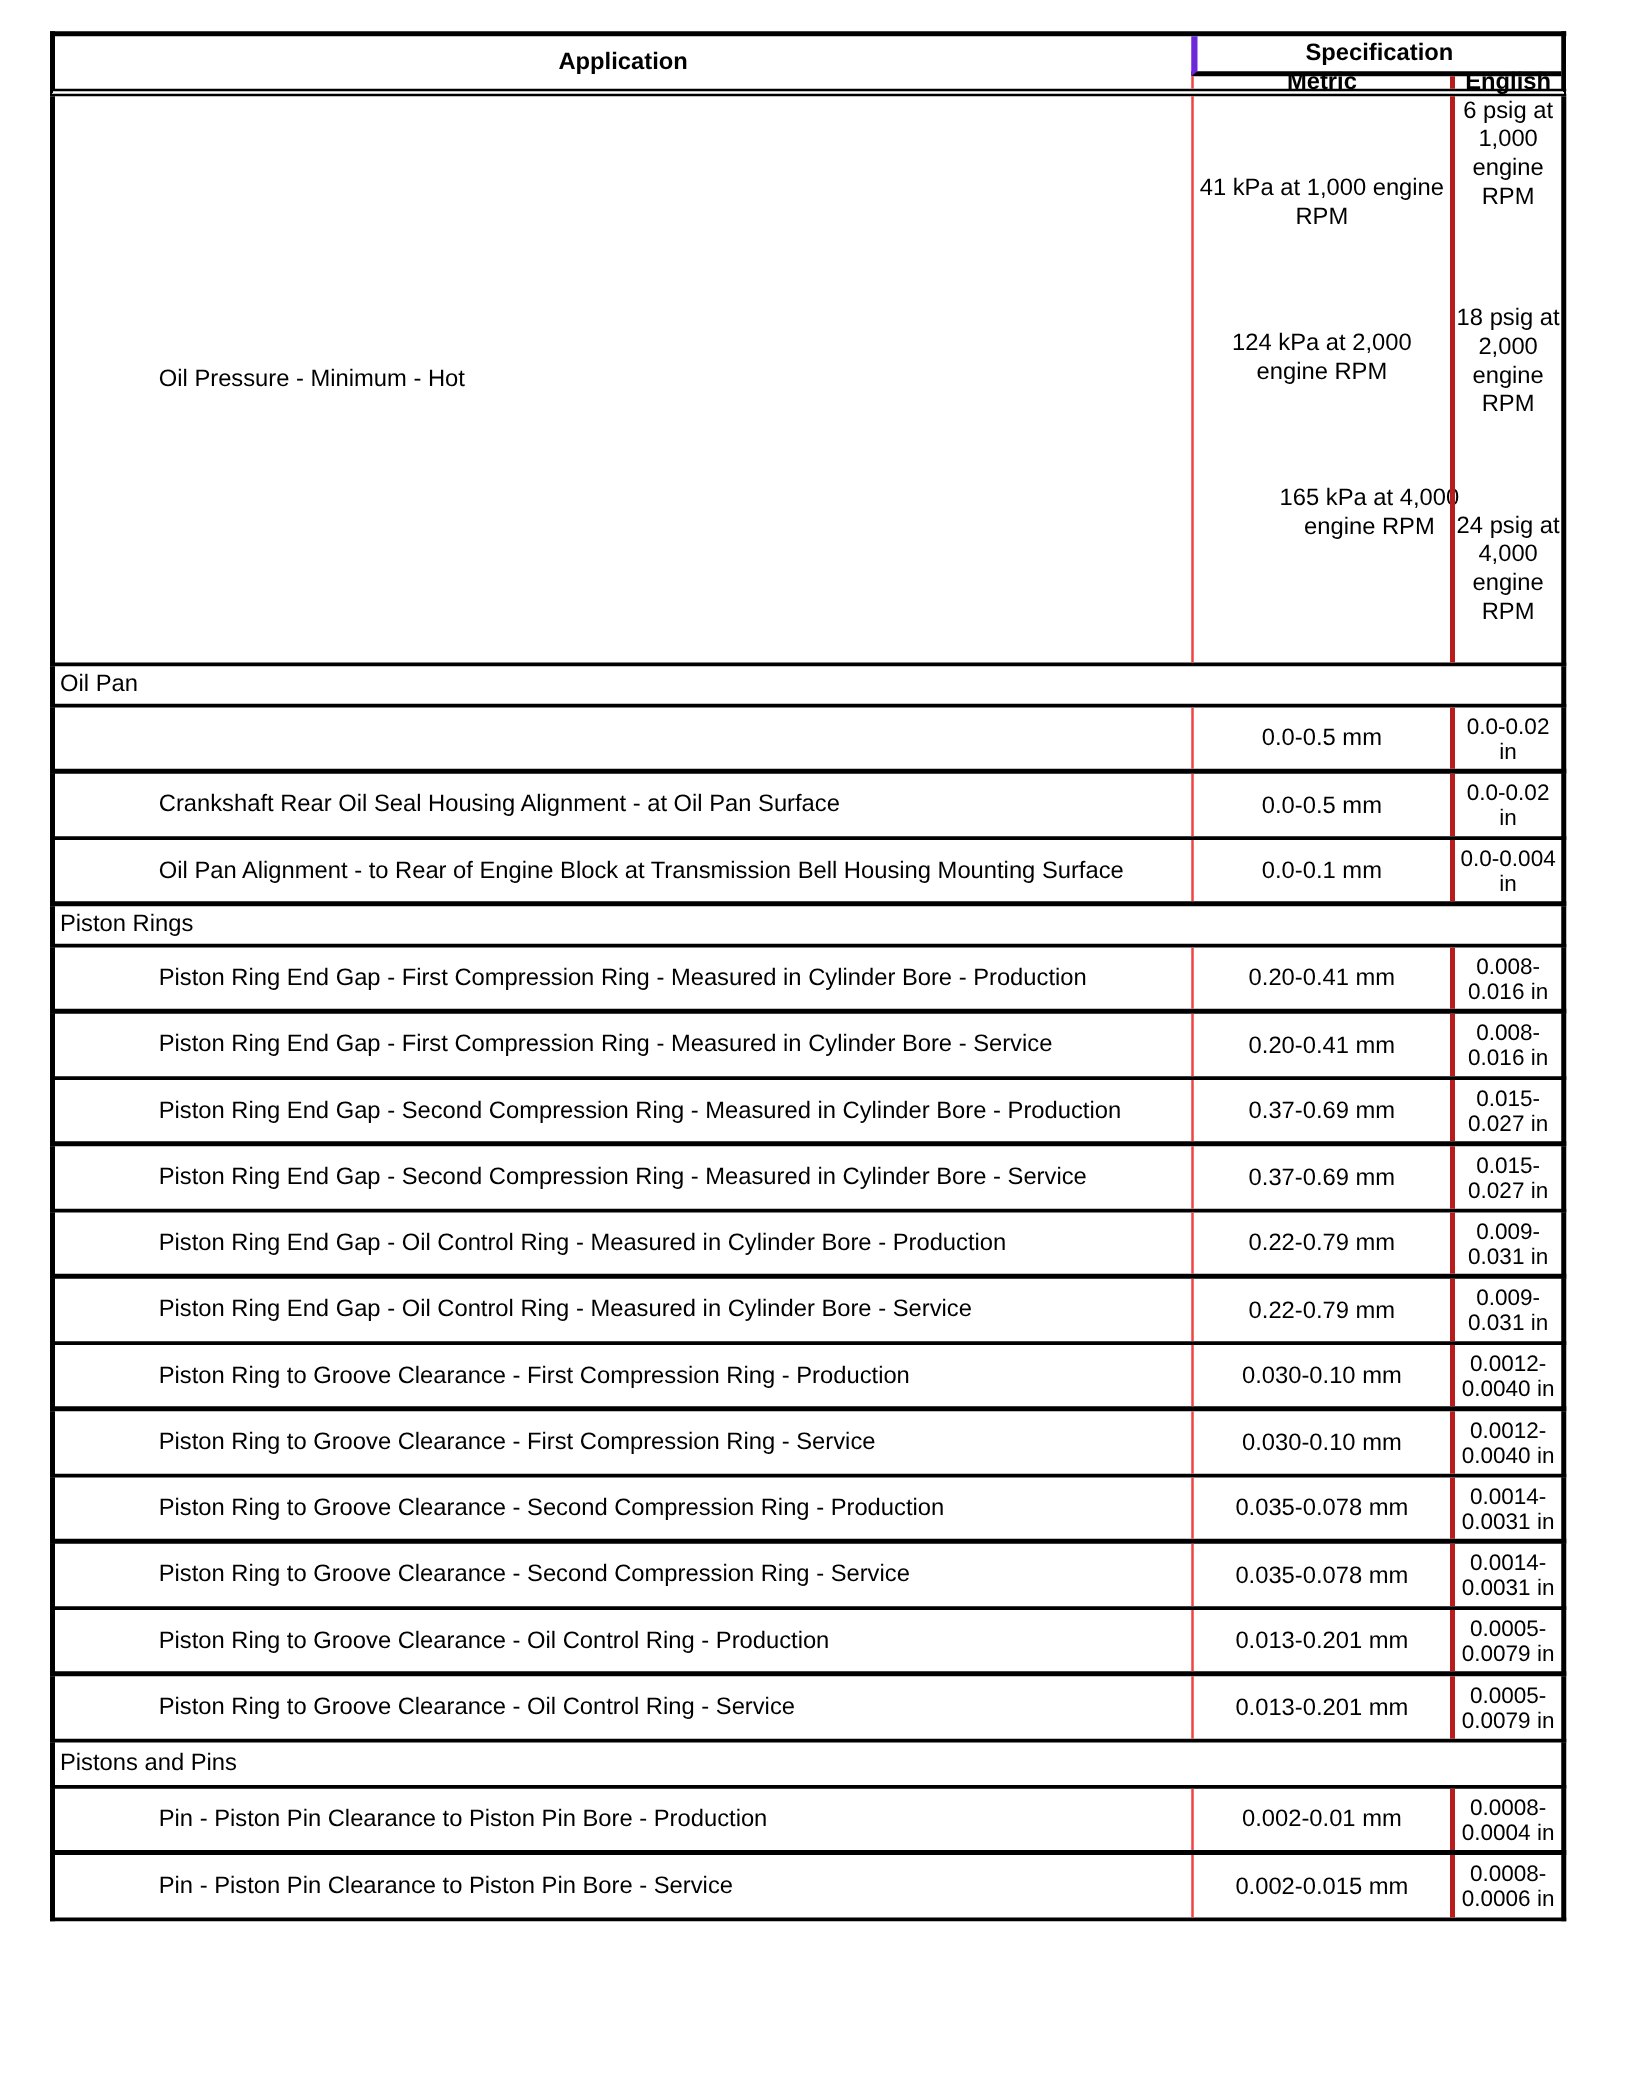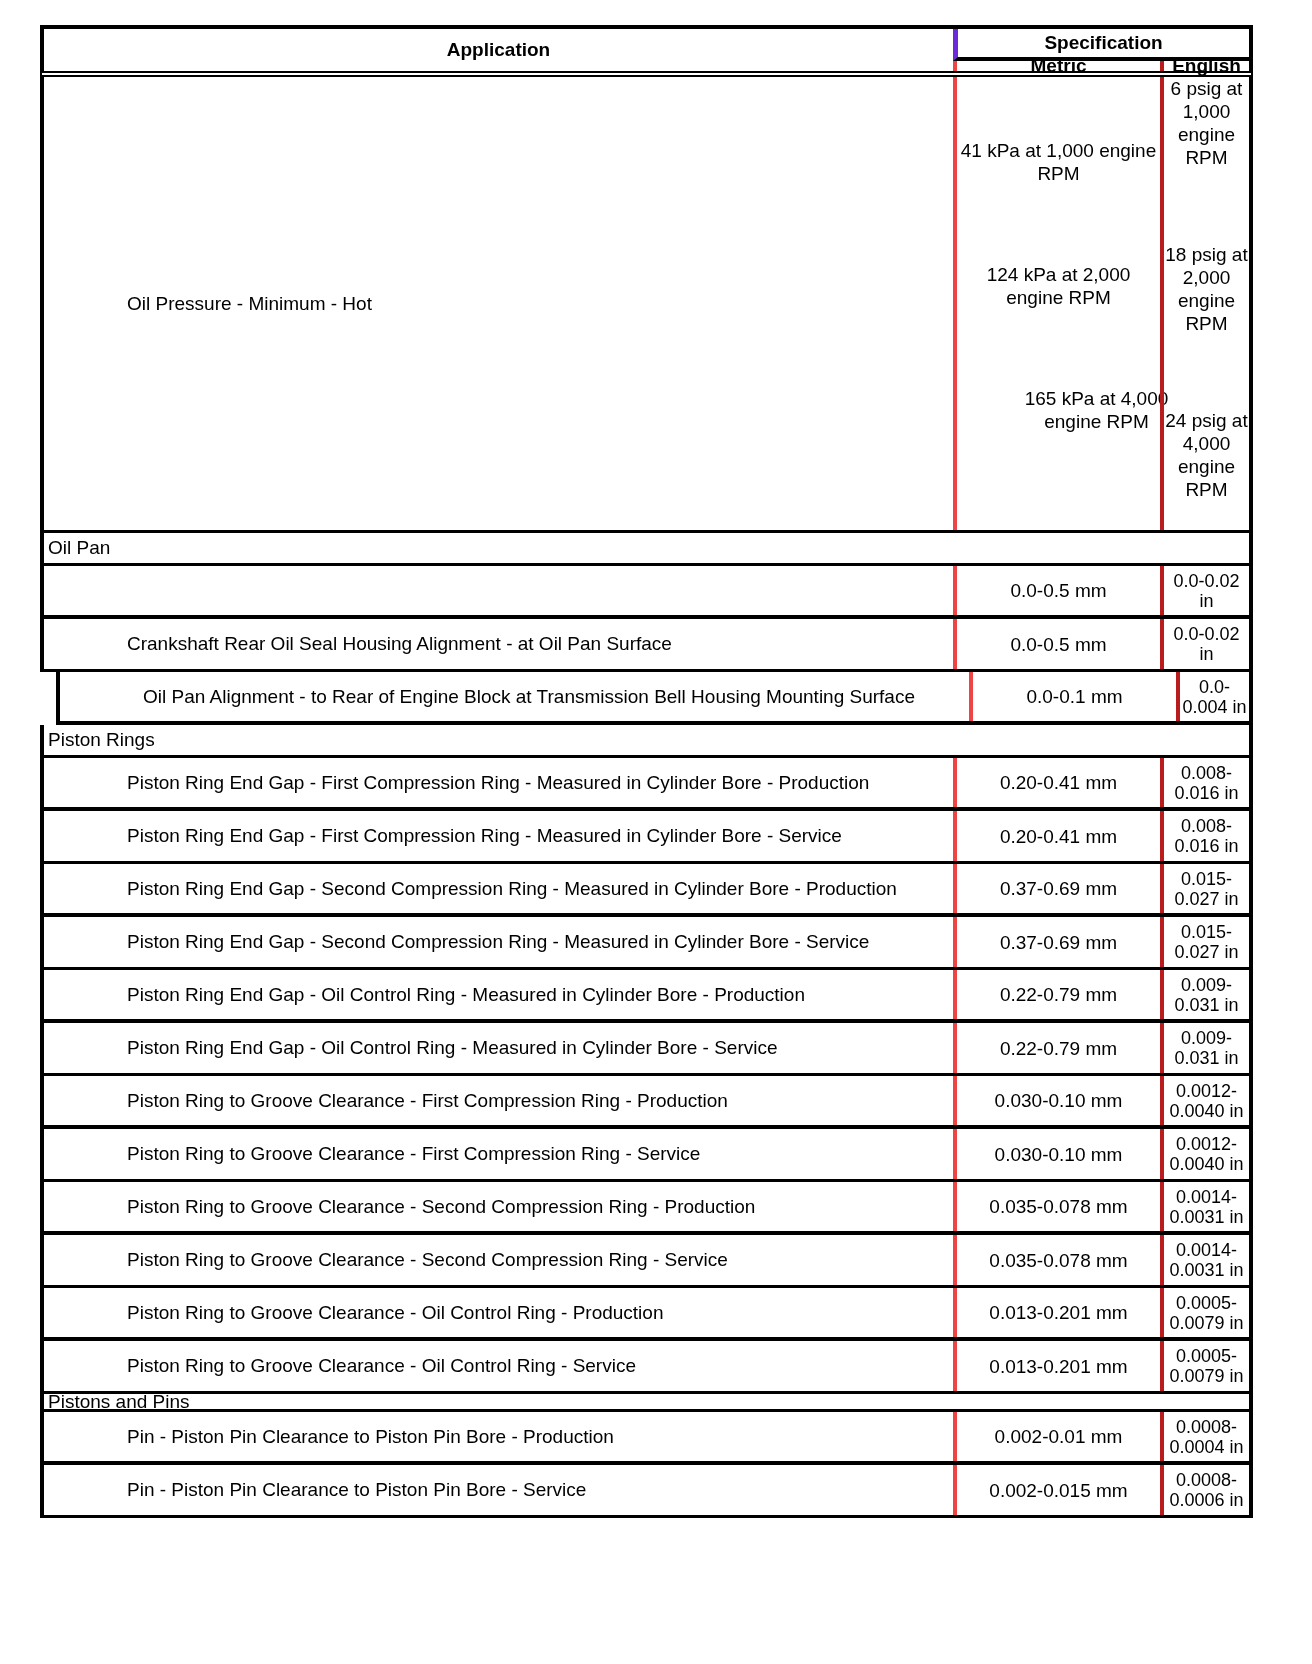--- a/index.html
+++ b/index.html
@@ -3,21 +3,21 @@
 <meta charset="utf-8">
 <style>
   html, body { margin: 0; padding: 0; background: #ffffff; }
   body { width: 1312px; height: 1664px; position: relative; overflow: hidden;
          font-family: "Liberation Sans", sans-serif; color: #000; }
   #table { position: absolute; left: 40px; top: 25px; width: 1213px; }
   .row { position: relative; box-sizing: border-box; border-left: 4px solid #000; border-right: 4px solid #000; border-bottom: 3px solid #000; }
   .hdr-top { border-top: 4px solid #000; }
   .cell { position: absolute; top: 0; bottom: 0; display: flex; align-items: center; justify-content: center; text-align: center; box-sizing: border-box; }
   .c-app { left: 0; width: 909px; }
-  .c-met { left: 909px; width: 207px; border-left: 4px solid #ef4444; }
+  .c-met { left: 909px; width: 207px; border-left: 2px solid #ef4444; }
   .c-eng { left: 1116px; right: 0; border-left: 4px solid #b91c1c; }
   .app-text { justify-content: flex-start; padding-left: 83px; font-size: 19px; }
   .met-text { font-size: 19px; line-height: 23px; }
   .eng-text { font-size: 18px; line-height: 20px; }
   .section { font-size: 19px; display: flex; align-items: center; padding-left: 4px; }
   .hdr-label { font-weight: bold; font-size: 19px; }
   .double-bottom { border-bottom: 6px double #000; }
   .sub { position: absolute; left: 909px; right: 0; }
   .oil-met, .oil-eng { position: absolute; text-align: center; font-size: 19px; line-height: 23px; width: 100%; }
 </style>
@@ -73,21 +73,21 @@
         <div class="cell c-app app-text">
           <span>Crankshaft Rear Oil Seal Housing Alignment - at Oil Pan Surface</span>
         </div>
         <div class="cell c-met met-text">
           <span>0.0-0.5 mm</span>
         </div>
         <div class="cell c-eng eng-text" style="padding: 0px 2px;">
           <span>0.0-0.02 in</span>
         </div>
       </div>
-      <div class="row" style="height: 53px; margin-left: 16px; border-bottom-width: 4px;">
+      <div class="row" style="height: 53px; margin-left: 0px; border-bottom-width: 4px;">
         <div class="cell c-app app-text">
           <span>Oil Pan Alignment - to Rear of Engine Block at Transmission Bell Housing Mounting Surface</span>
         </div>
         <div class="cell c-met met-text">
           <span>0.0-0.1 mm</span>
         </div>
         <div class="cell c-eng eng-text" style="padding: 0px 2px;">
           <span>0.0-0.004 in</span>
         </div>
       </div>
@@ -219,21 +219,21 @@
         <div class="cell c-app app-text">
           <span>Piston Ring to Groove Clearance - Oil Control Ring - Service</span>
         </div>
         <div class="cell c-met met-text">
           <span>0.013-0.201 mm</span>
         </div>
         <div class="cell c-eng eng-text" style="padding: 0px 2px;">
           <span>0.0005-0.0079 in</span>
         </div>
       </div>
-      <div class="row section" style="height: 18px;">
+      <div class="row section" style="height: 37px;">
         <span>Pistons and Pins</span>
       </div>
       <div class="row" style="height: 53px; margin-left: 0px; border-bottom-width: 4px;">
         <div class="cell c-app app-text">
           <span>Pin - Piston Pin Clearance to Piston Pin Bore - Production</span>
         </div>
         <div class="cell c-met met-text">
           <span>0.002-0.01 mm</span>
         </div>
         <div class="cell c-eng eng-text" style="padding: 0px 2px;">

